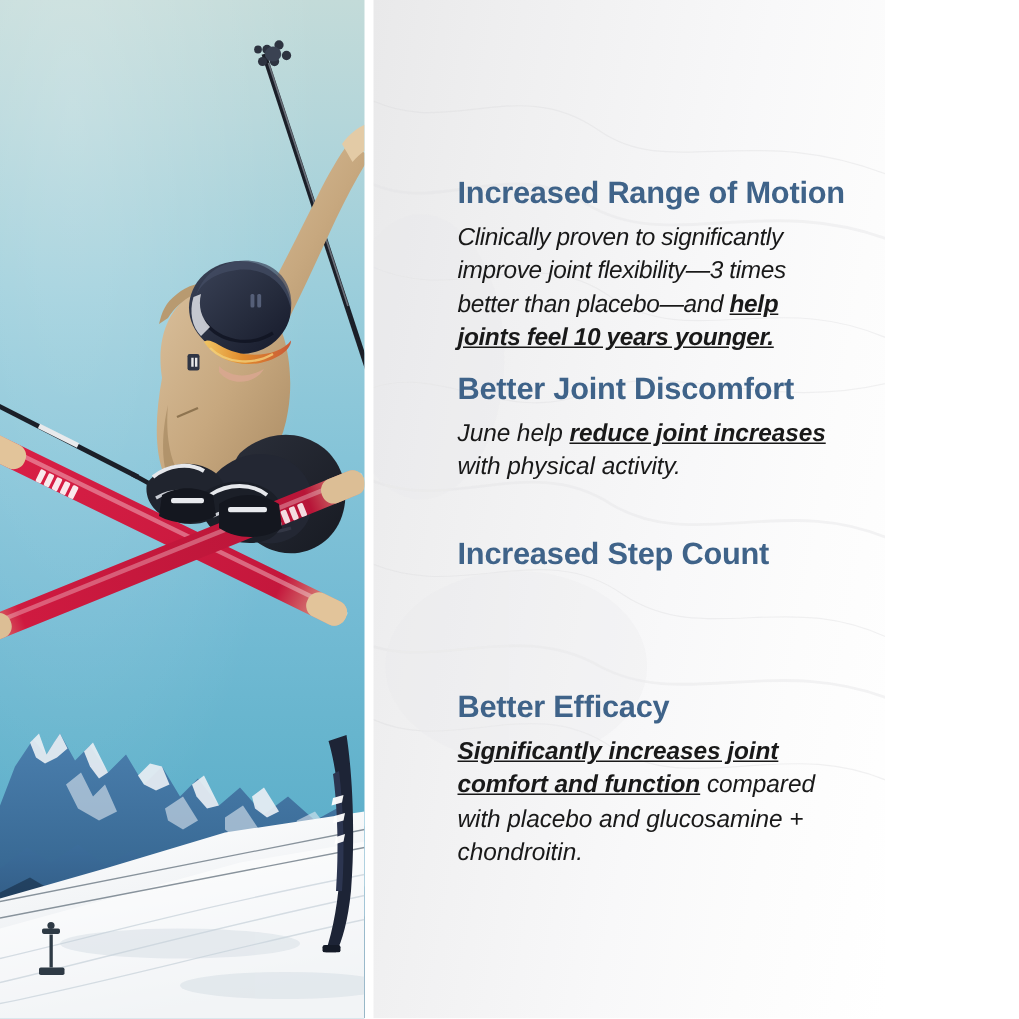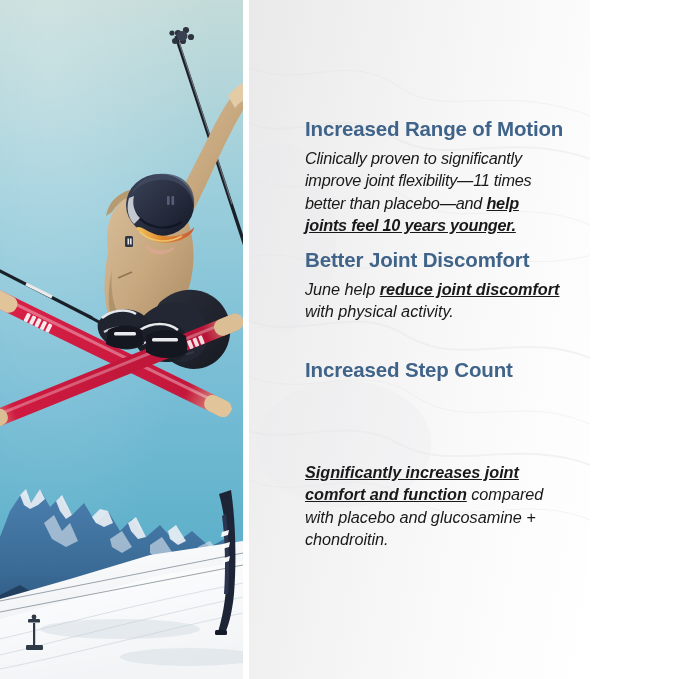--- a/index.html
+++ b/index.html
@@ -421,36 +421,37 @@
         <ellipse cx="40" cy="300" rx="70" ry="120"></ellipse>
         <ellipse cx="120" cy="560" rx="110" ry="80"></ellipse>
       </g>
     </svg>
 
     <div class="content">
 
       <div class="block block-1">
         <h2 class="heading">Increased Range of Motion</h2>
         <p class="body">
-          <span>Clinically proven to significantly improve joint flexibility—11 times better than placebo—and </span><b>help joints feel 10 years younger.</b>
+          <span>Clinically proven to significantly improve joint flexibility—3 times better than placebo—and </span><b>help joints feel 10 years younger.</b>
         </p>
       </div>
 
       <div class="block block-2">
         <h2 class="heading">Better Joint Discomfort</h2>
         <p class="body">
-          <span>June help </span><b>reduce joint discomfort</b><span> with physical activity.</span>
+          <span>June help </span><b>reduce joint increases</b><span> with physical activity.</span>
         </p>
       </div>
 
       <div class="block block-3">
         <h2 class="heading">Increased Step Count</h2>
       </div>
 
       <div class="block block-4">
+        <h2 class="heading">Better Efficacy</h2>
         <p class="body">
           <b>Significantly increases joint comfort and function</b><span> compared with placebo and glucosamine + chondroitin.</span>
         </p>
       </div>
 
     </div>
   </div>
 </div>
 
 </body></html>

